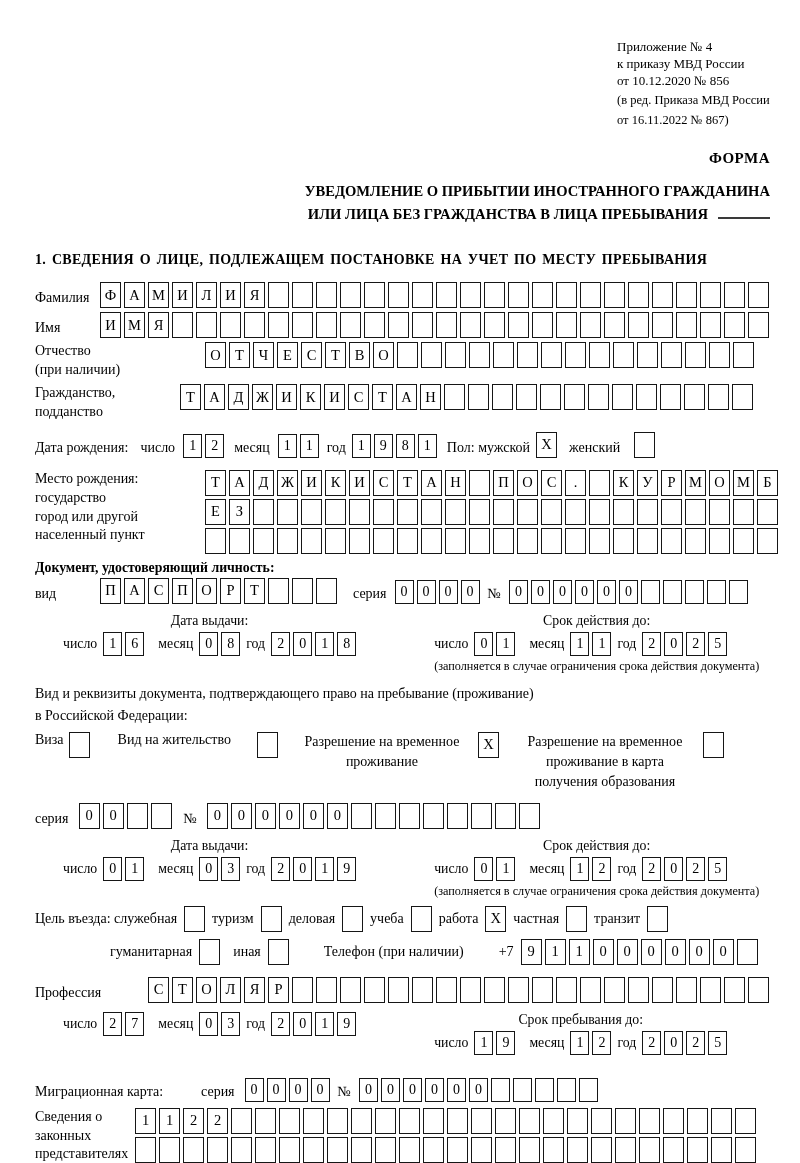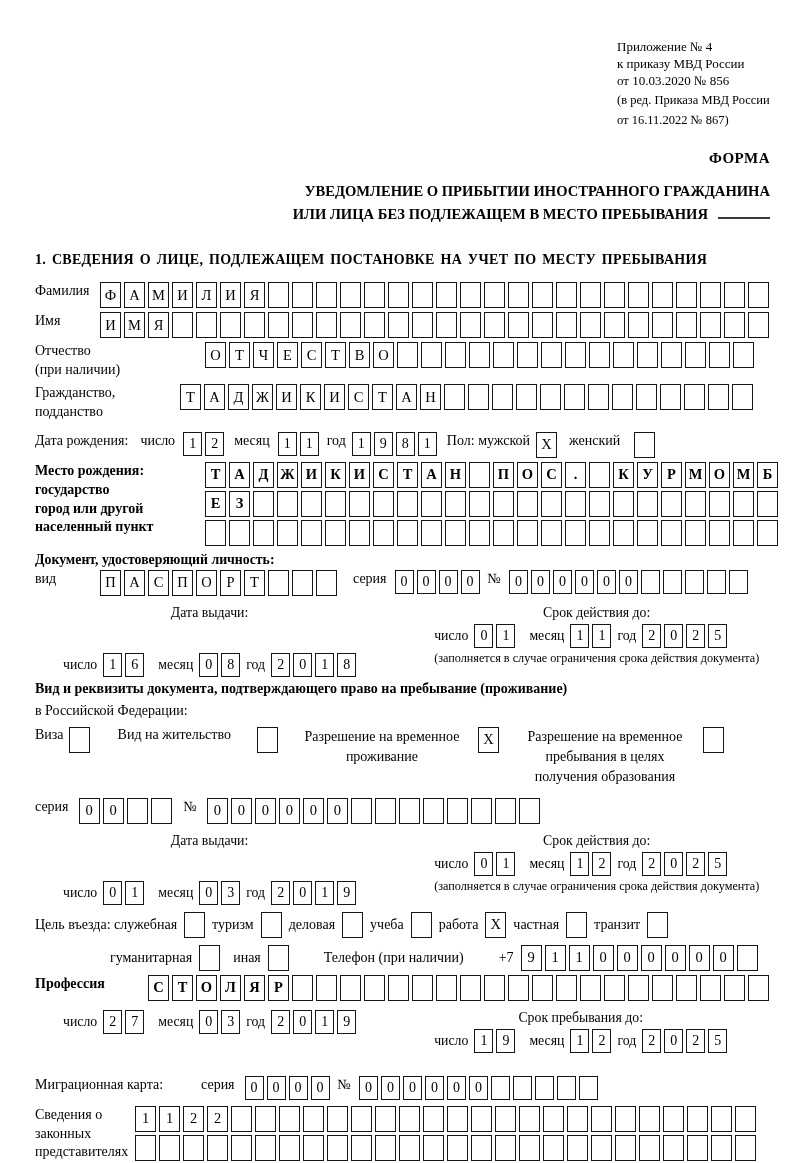--- a/index.html
+++ b/index.html
@@ -6,63 +6,63 @@
   body{width:800px;height:1163px;font-family:"Liberation Serif",serif;color:#000;overflow:hidden;}
   .page{padding:38px 30px 0 35px;}
   
   .appendix{margin-left:582px;font-size:13px;line-height:1.32;}
   .appendix .sub{font-size:12.5px;margin-top:3px;}
   .forma{font-weight:bold;font-size:15px;text-align:right;margin-top:22px;letter-spacing:.5px;}
   .title{text-align:right;font-weight:bold;font-size:14.6px;line-height:1.5;margin-top:14px;}
   .title-blank{display:inline-block;width:52px;border-bottom:2px solid #3a3a3a;height:14px;margin-left:10px;}
   .sec-title{font-weight:bold;font-size:14px;margin-top:26px;letter-spacing:.3px;word-spacing:2px;}
   
-  .row{display:flex;align-items:flex-start;margin-top:4px;}
+  .row{display:flex;align-items:flex-end;margin-top:4px;}
   .row.top{align-items:flex-start;}
   .lbl{font-size:14px;line-height:1.35;flex:0 0 auto;}
   .w65{width:65px;}  .w145{width:145px;}  .w170{width:170px;}  .w113{width:113px;}  .w100{width:100px;}
   .cells{display:flex;gap:3px;flex:0 0 auto;}
   .cell{box-sizing:border-box;flex:0 0 auto;width:21px;height:26px;border:1.6px solid #161616;
         display:flex;align-items:center;justify-content:center;font-size:14.5px;background:#fff;}
   .cells.sm .cell{width:19px;height:24px;font-size:14px;}
   .stack{display:flex;flex-direction:column;gap:3px;}
   
   .dates-two{display:flex;margin-top:9px;align-items:flex-start;}
   .dcol{display:flex;flex-direction:column;}
-  .dcol.left{margin-left:28px;gap:29px;}
+  .dcol.left{margin-left:28px;}
   .dcol.right{margin-left:78px;}
   .dhead{text-align:center;font-size:13.8px;margin-bottom:3px;}
   .dgroup{display:flex;align-items:center;gap:6px;font-size:13.8px;}
   .note{font-size:12.2px;margin-top:3px;}
   
   .prow{display:flex;align-items:center;margin-top:7px;gap:7px;font-size:14px;}
   .visa-row{display:flex;align-items:flex-start;margin-top:8px;font-size:14px;}
   .cblock{text-align:center;line-height:1.45;}
   .plain{font-size:14px;}
-  .mt2{margin-top:2px;} .mt6{margin-top:6px;} .mt8{margin-top:4px;font-weight:bold;} .mt10{margin-top:10px;} .mt12{margin-top:23px;}
+  .mt2{margin-top:2px;} .mt6{margin-top:6px;} .mt8{margin-top:12px;} .mt10{margin-top:10px;} .mt12{margin-top:23px;}
   .doc-title{font-weight:bold;font-size:13.8px;text-align:left;margin-top:6px;}
 </style>
 </head>
 <body>
 
 <div class="page">
 
   <div class="appendix">
     <div>Приложение № 4</div>
     <div>к приказу МВД России</div>
-    <div>от 10.03.2020 № 856</div>
+    <div>от 10.12.2020 № 856</div>
     <div class="sub">(в ред. Приказа МВД России</div>
     <div class="sub">от 16.11.2022 № 867)</div>
   </div>
 
   <div class="forma">ФОРМА</div>
 
   <div class="title">
     <div>УВЕДОМЛЕНИЕ О ПРИБЫТИИ ИНОСТРАННОГО ГРАЖДАНИНА</div>
-    <div><span>ИЛИ ЛИЦА БЕЗ ПОДЛЕЖАЩЕМ В МЕСТО ПРЕБЫВАНИЯ</span><span class="title-blank"></span></div>
+    <div><span>ИЛИ ЛИЦА БЕЗ ГРАЖДАНСТВА В ЛИЦА ПРЕБЫВАНИЯ</span><span class="title-blank"></span></div>
   </div>
 
   <div class="sec-title">1. СВЕДЕНИЯ О ЛИЦЕ, ПОДЛЕЖАЩЕМ ПОСТАНОВКЕ НА УЧЕТ ПО МЕСТУ ПРЕБЫВАНИЯ</div>
 
   <div class="row" style="margin-top:14px;">
     <span class="lbl w65">Фамилия</span>
     <span class="cells">
         <span class="cell">Ф</span>
         <span class="cell">А</span>
         <span class="cell">М</span>
@@ -412,21 +412,21 @@
       </span>
     <span class="cblock" style="margin-left:24px;width:160px;">
       <span>Разрешение на временное</span><br>
       <span>проживание</span>
     </span>
     <span class="cells" style="margin-left:16px;">
         <span class="cell">X</span>
       </span>
     <span class="cblock" style="margin-left:22px;width:168px;">
       <span>Разрешение на временное</span><br>
-      <span>пребывания в целях</span><br>
+      <span>проживание в карта</span><br>
       <span>получения образования</span>
     </span>
     <span class="cells" style="margin-left:14px;">
         <span class="cell"></span>
       </span>
   </div>
 
   <div class="row mt10">
     <span class="lbl">серия</span>
     <span class="cells" style="margin-left:10px;">

